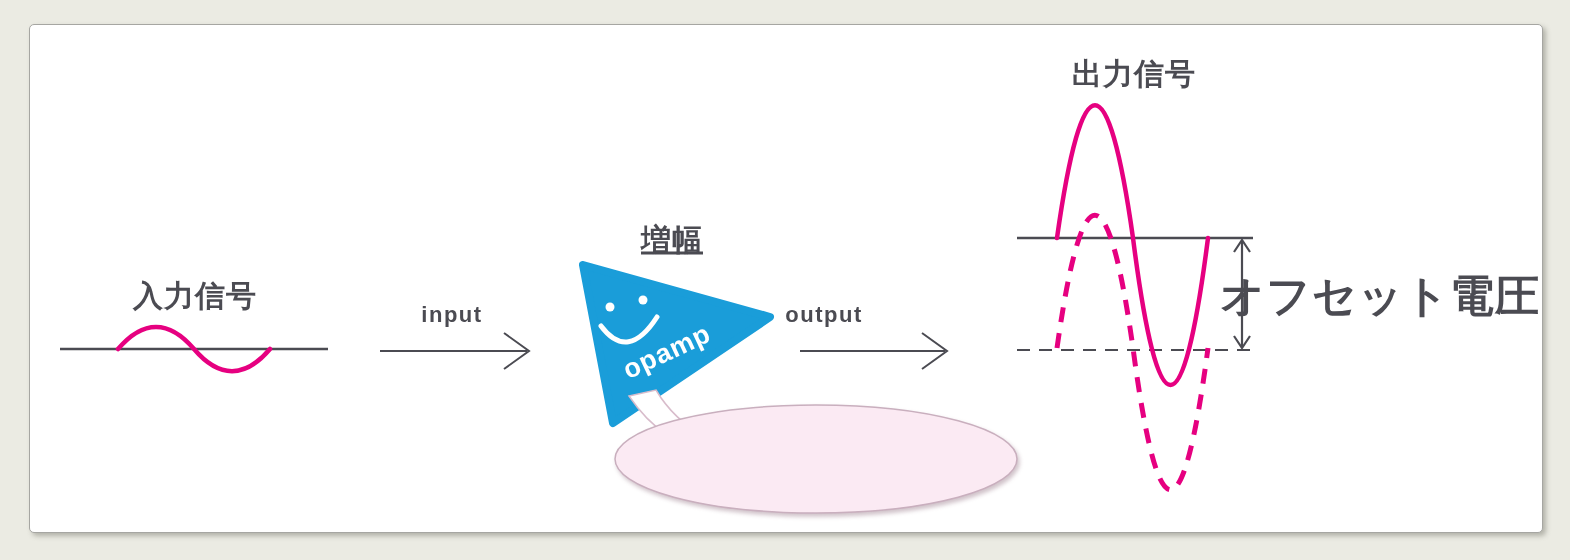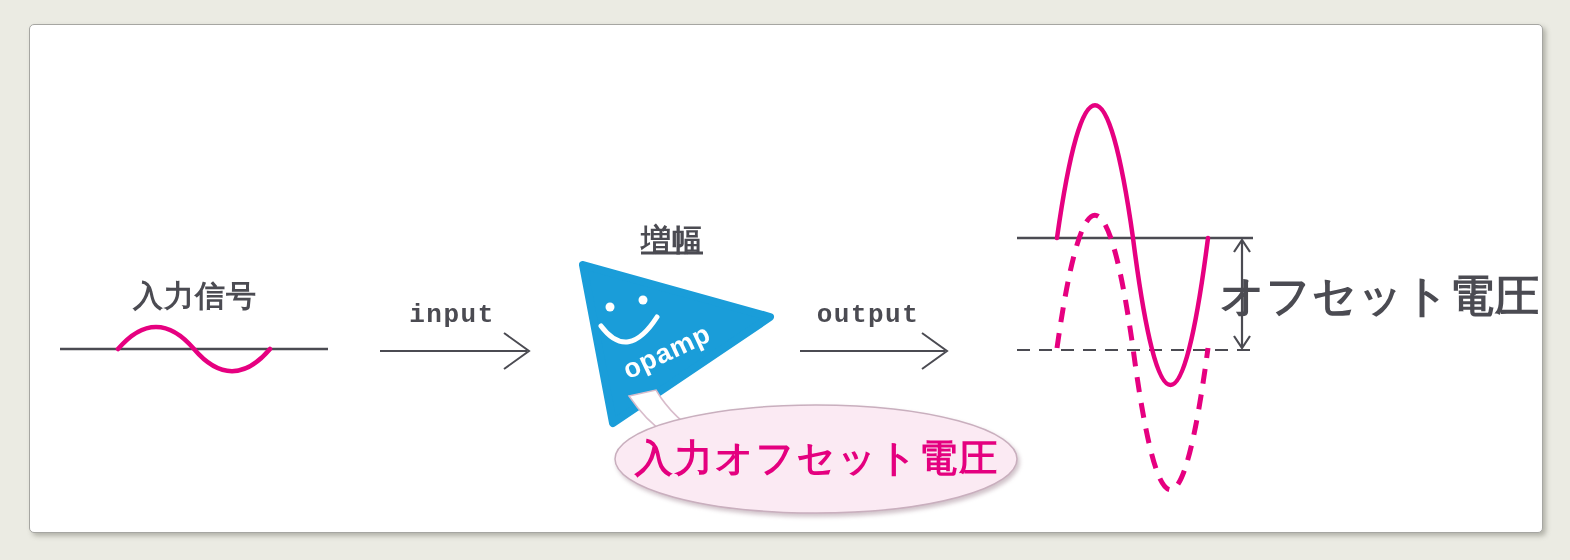--- a/index.html
+++ b/index.html
@@ -36,27 +36,27 @@
     height: 560px;
   }
   .lbl {
     position: absolute;
     transform: translate(-50%, -50%);
     white-space: nowrap;
     color: #4b4b52;
     letter-spacing: 1px;
   }
   .lbl-jp       { font-size: 30px; font-weight: 600; }
-  .lbl-en       { font-size: 26px; font-weight: 800; letter-spacing: 1.5px; font-family: Liberation Mono, monospace; }
+  .lbl-en       { font-size: 22px; font-weight: 800; letter-spacing: 1.5px; }
   .lbl-amp      { left: 672px;  top: 240px; text-decoration: underline; }
   .lbl-in-sig   { left: 195px;  top: 296px; }
   .lbl-out-sig  { left: 1134px; top: 74px; }
   .lbl-offset   { left: 1380px; top: 296px; font-size: 44px; }
   .lbl-input    { left: 452px;  top: 315px; }
-  .lbl-output   { left: 868px;  top: 315px; }
+  .lbl-output   { left: 824px;  top: 315px; }
   .lbl-opamp {
     left: 667px; top: 352px;
     transform: translate(-50%, -50%) rotate(-25deg);
     color: #ffffff;
     font-size: 27px;
     font-weight: 800;
     letter-spacing: 1px;
   }
   .lbl-callout {
     left: 817px; top: 458px;
@@ -109,19 +109,19 @@
   </svg>
 
   <div class="lbl lbl-jp lbl-in-sig">入力信号</div>
 
   <div class="lbl lbl-en lbl-input">input</div>
 
   <div class="lbl lbl-jp lbl-amp">増幅</div>
 
   <div class="lbl lbl-opamp">opamp</div>
 
-  <div class="lbl lbl-callout">入力オフセット電圧</div>
 
   <div class="lbl lbl-en lbl-output">output</div>
 
+  <div class="lbl lbl-jp lbl-out-sig">出力信号</div>
 
   <div class="lbl lbl-jp lbl-offset">オフセット電圧</div>
 </div>
 
 </body></html>

